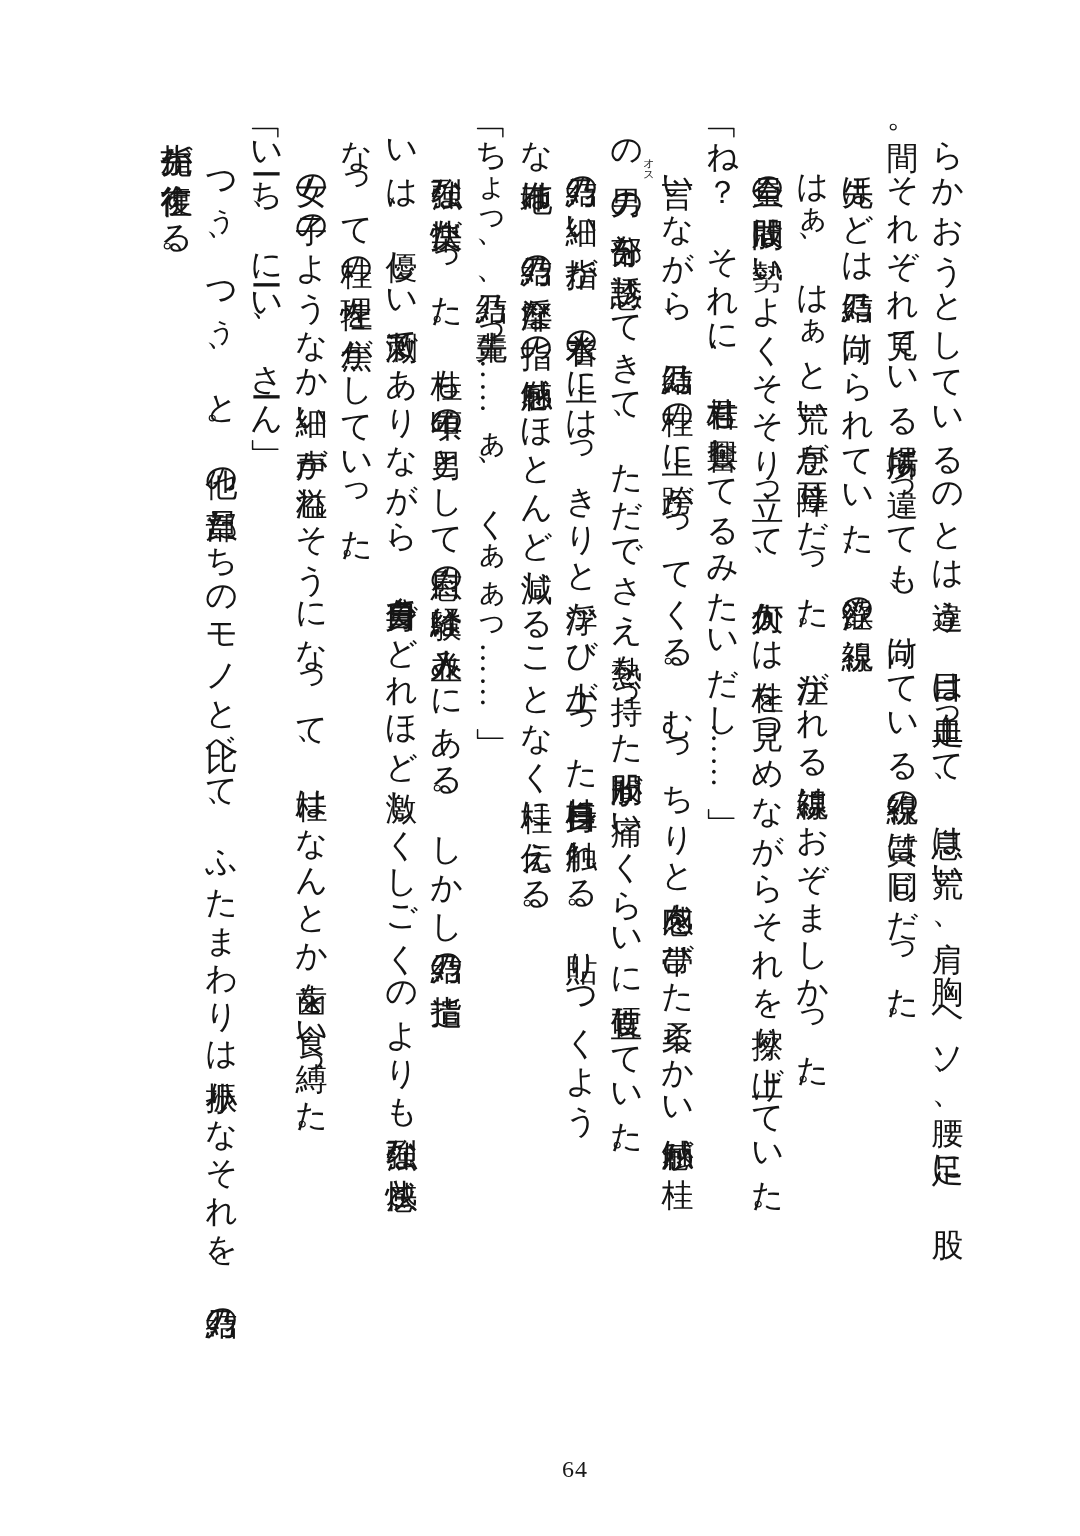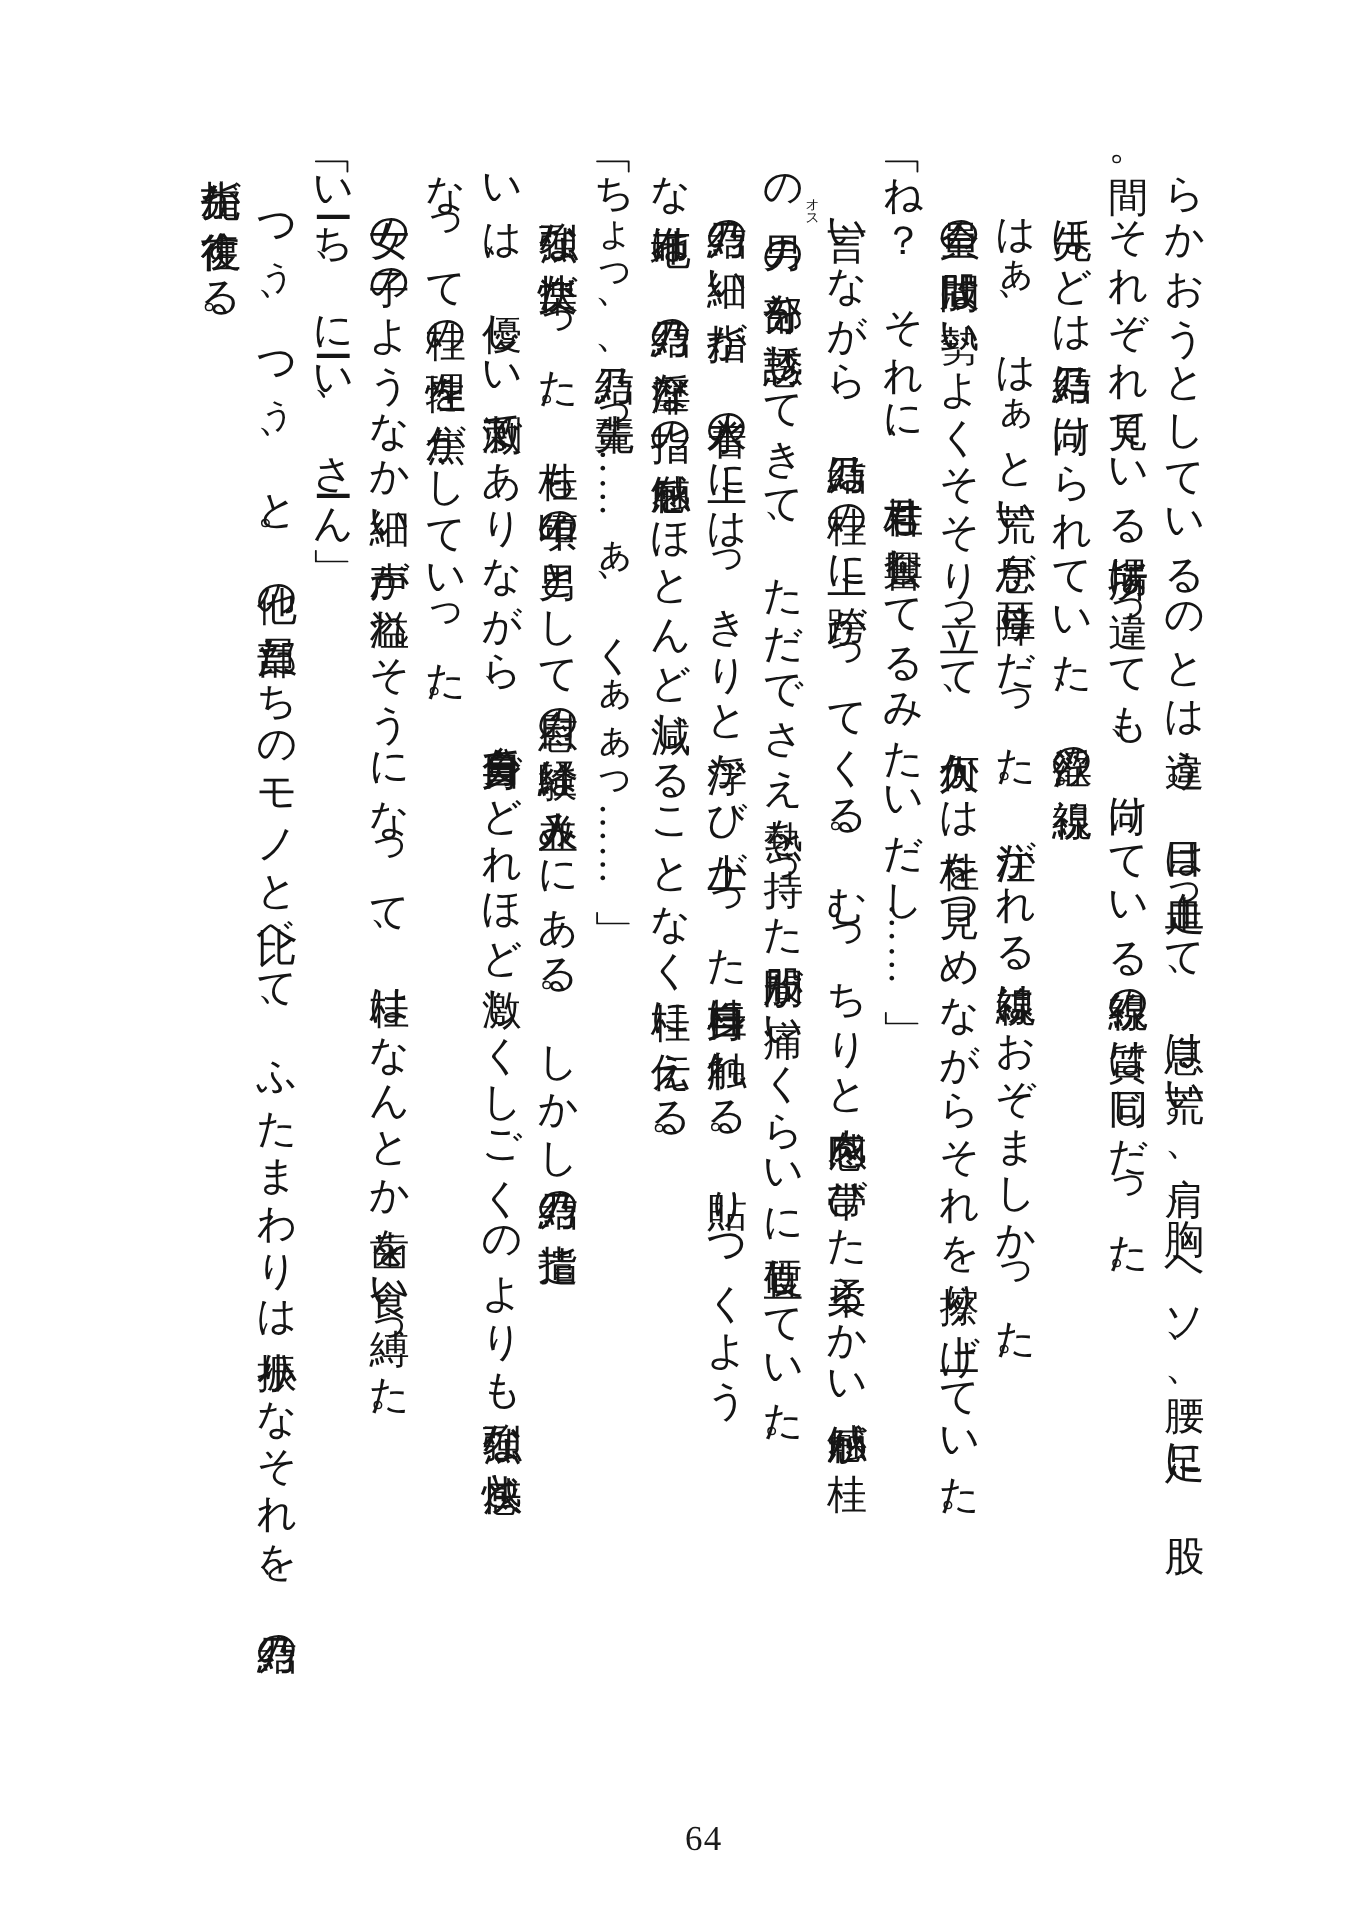--- a/index.html
+++ b/index.html
@@ -44,22 +44,22 @@
   rt {
     font-size: 11px;
     letter-spacing: 0;
     font-family: "Liberation Serif", "DejaVu Serif", serif;
   }
   .page-number {
     position: absolute;
     left: 548px;
     top: 1456px;
     width: 40px;
-    text-align: left;
-    font-size: 28px;
+    text-align: right;
+    font-size: 24px;
     letter-spacing: 1px;
     color: #1a1a1a;
   }
 </style>
 </head>
 <body>
 
 <div class="page-frame">
   <div class="text-block">
       <p>らかおうとしているのとは違う。目は血走って、息は荒い。肩、胸、ヘソ、腰、足に、股</p>

